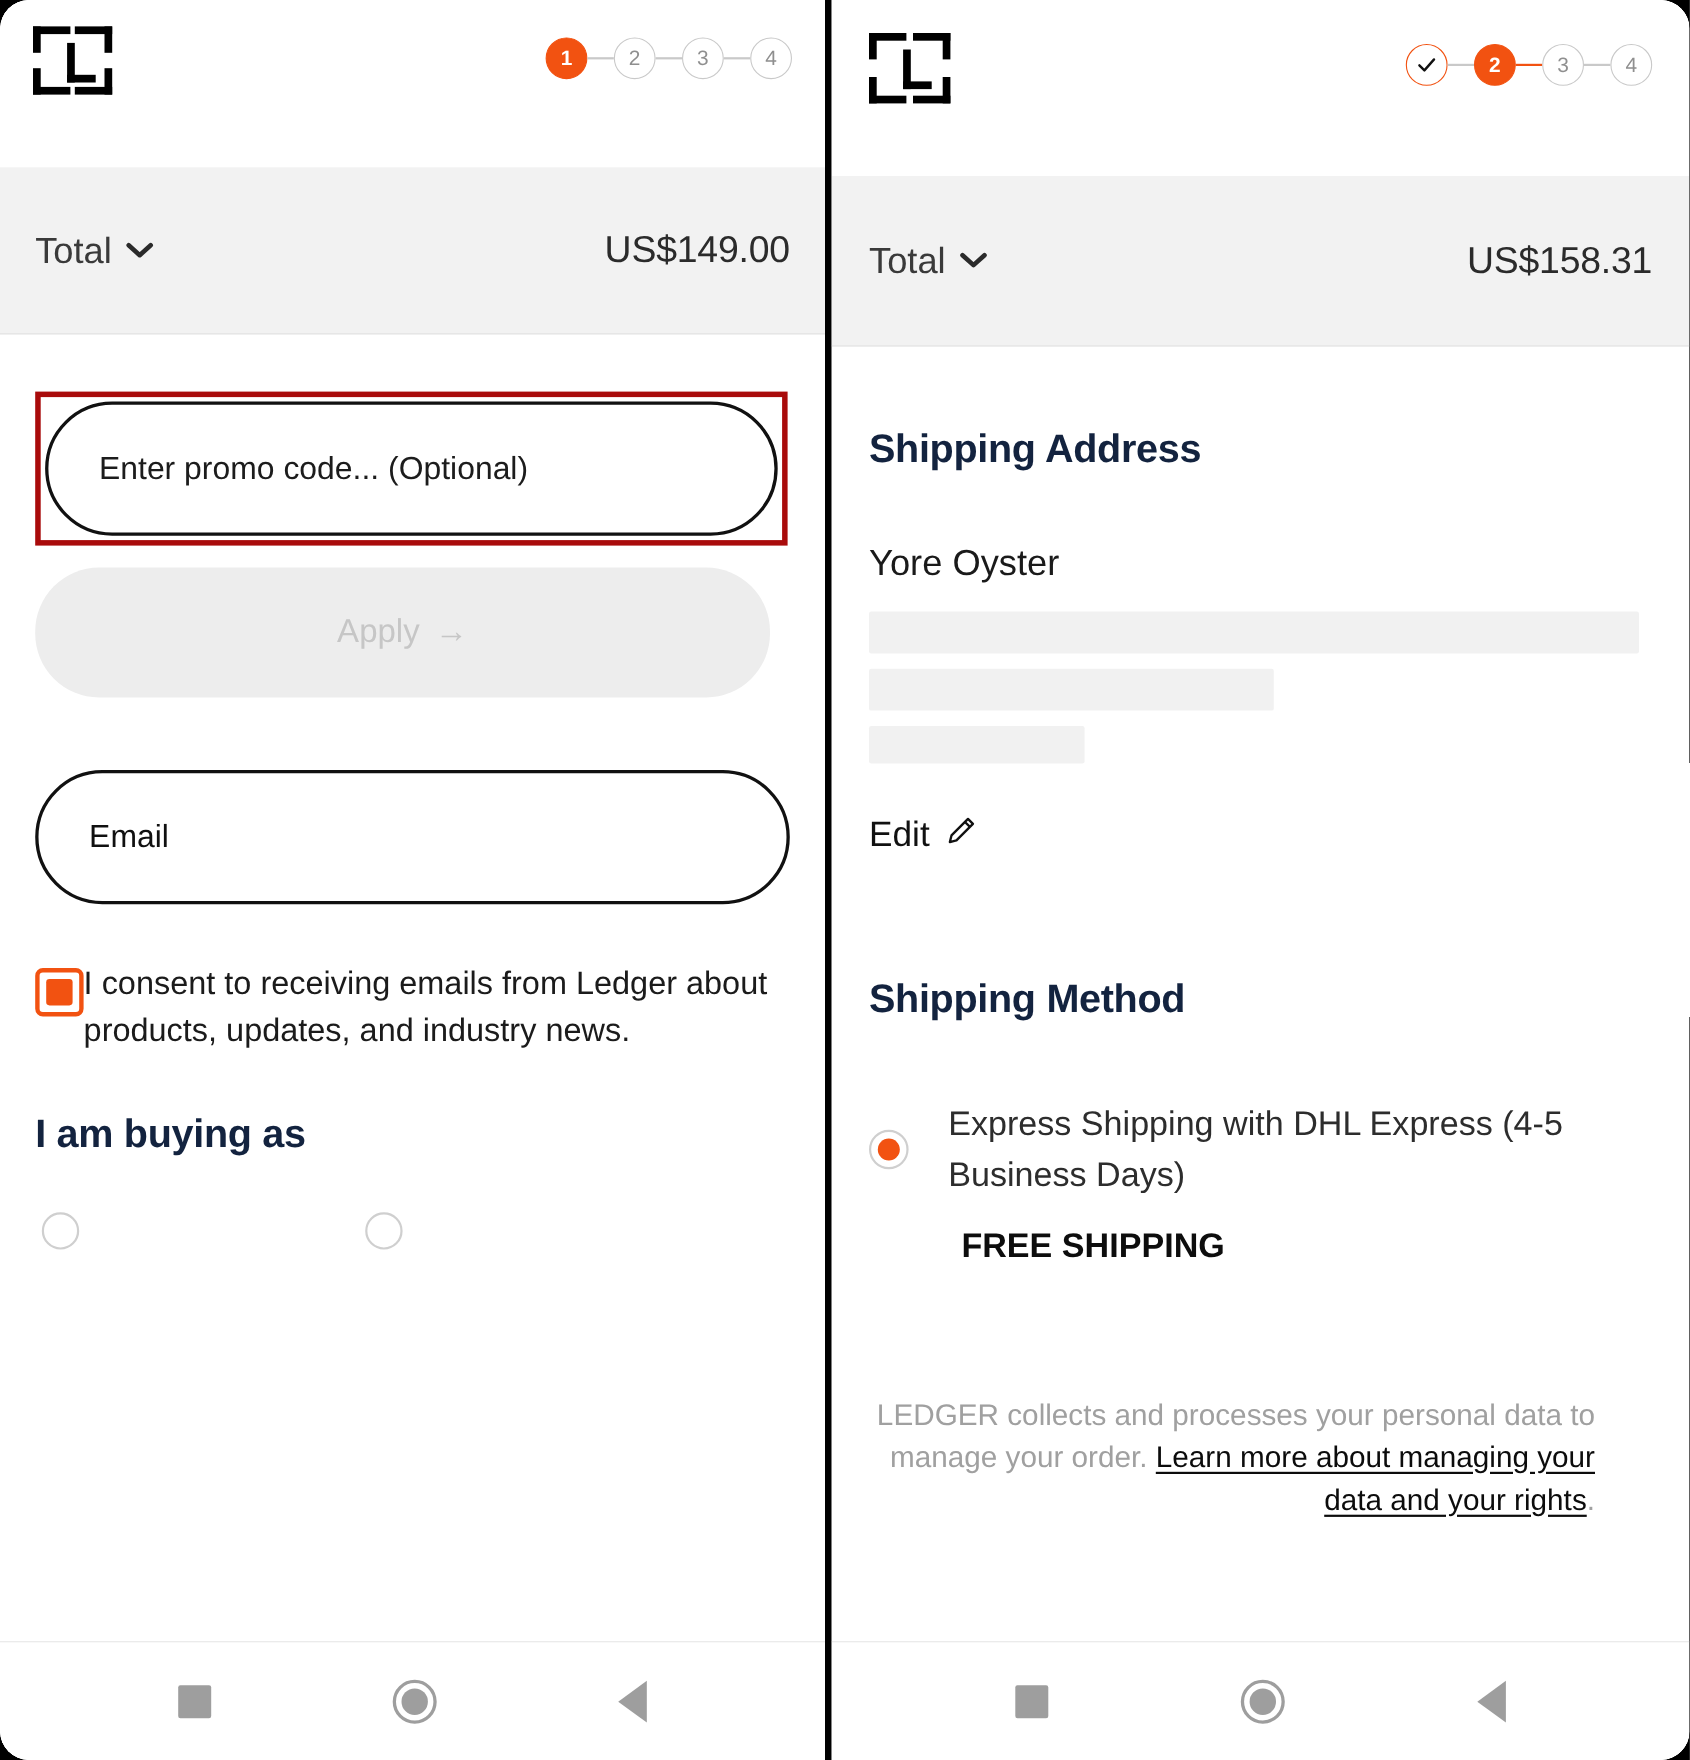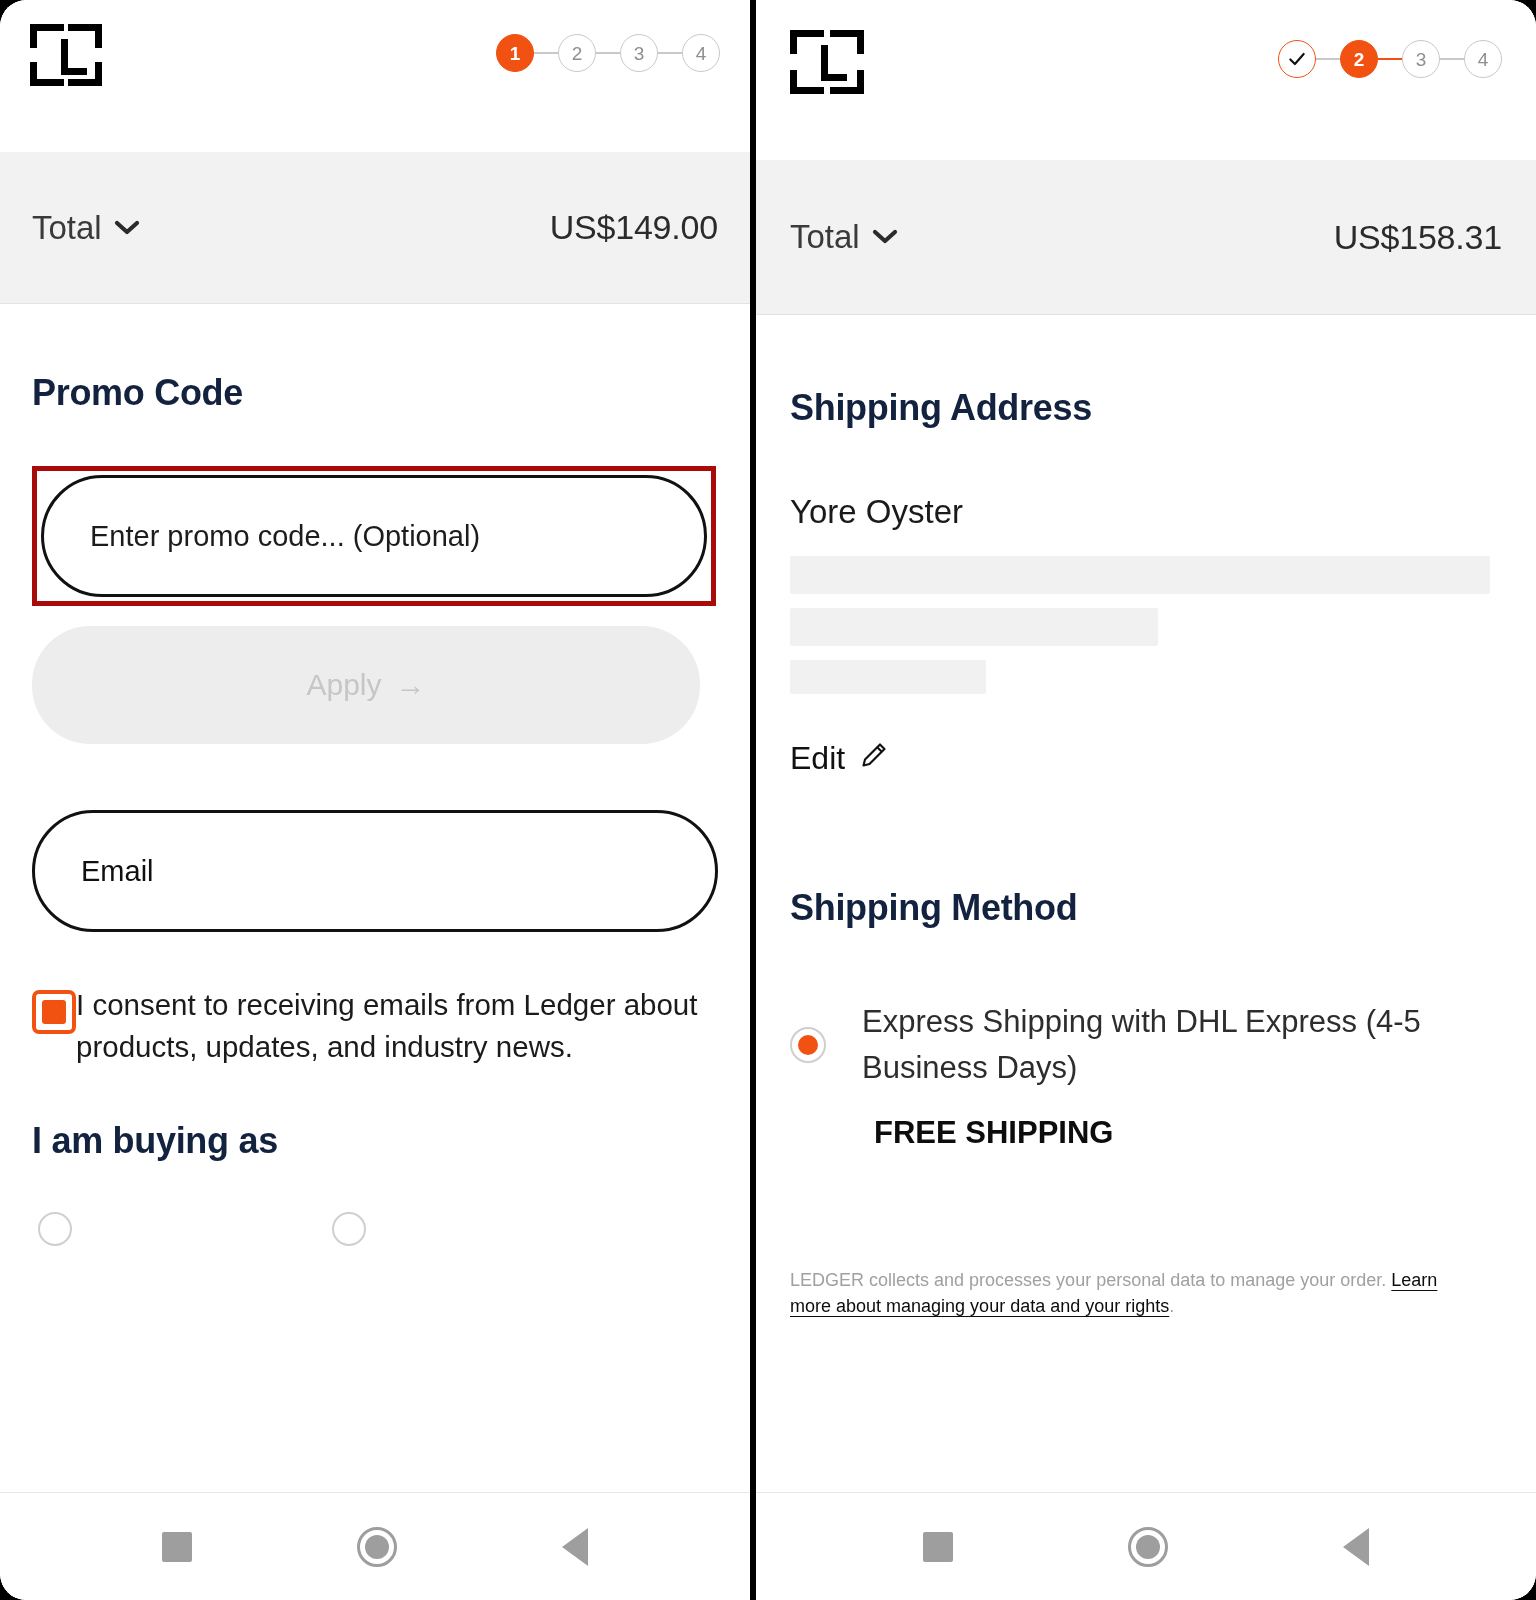--- a/index.html
+++ b/index.html
@@ -291,23 +291,24 @@
     margin-top: 24px;
     margin-left: 84px;
     font-size: 31px;
     font-weight: 700;
     color: #0d0d0d;
   }
 
   .legal {
     margin-top: 116px;
     width: 660px;
-    font-size: 18px;
+    font-size: 27px;
     color: #a0a0a0;
     line-height: 1.45;
+    text-align: right;
   }
   .legal .lnk {
     color: #0c0c0c;
     text-decoration: underline;
     text-underline-offset: 4px;
   }
 
   
   .android-nav {
     flex: 0 0 108px;
@@ -379,21 +380,20 @@
           <span>Total</span>
           <svg class="chev" width="26" height="16" viewBox="0 0 26 16">
             <path d="M3 3 L13 12 L23 3" stroke="#2b2b2b" stroke-width="4.2" fill="none" stroke-linecap="round" stroke-linejoin="round"></path>
           </svg>
         </div>
         <div class="total-amount">US$149.00</div>
       </div>
 
       <div class="body-scroll">
 
-        <div class="section-title promo-title">Promo Code</div>
 
         <div class="promo-highlight">
           <div class="pill-input">
             <span>Enter promo code... (Optional)</span>
           </div>
         </div>
 
         <button class="apply-btn">
           <span>Apply</span>
           <span>→</span>

